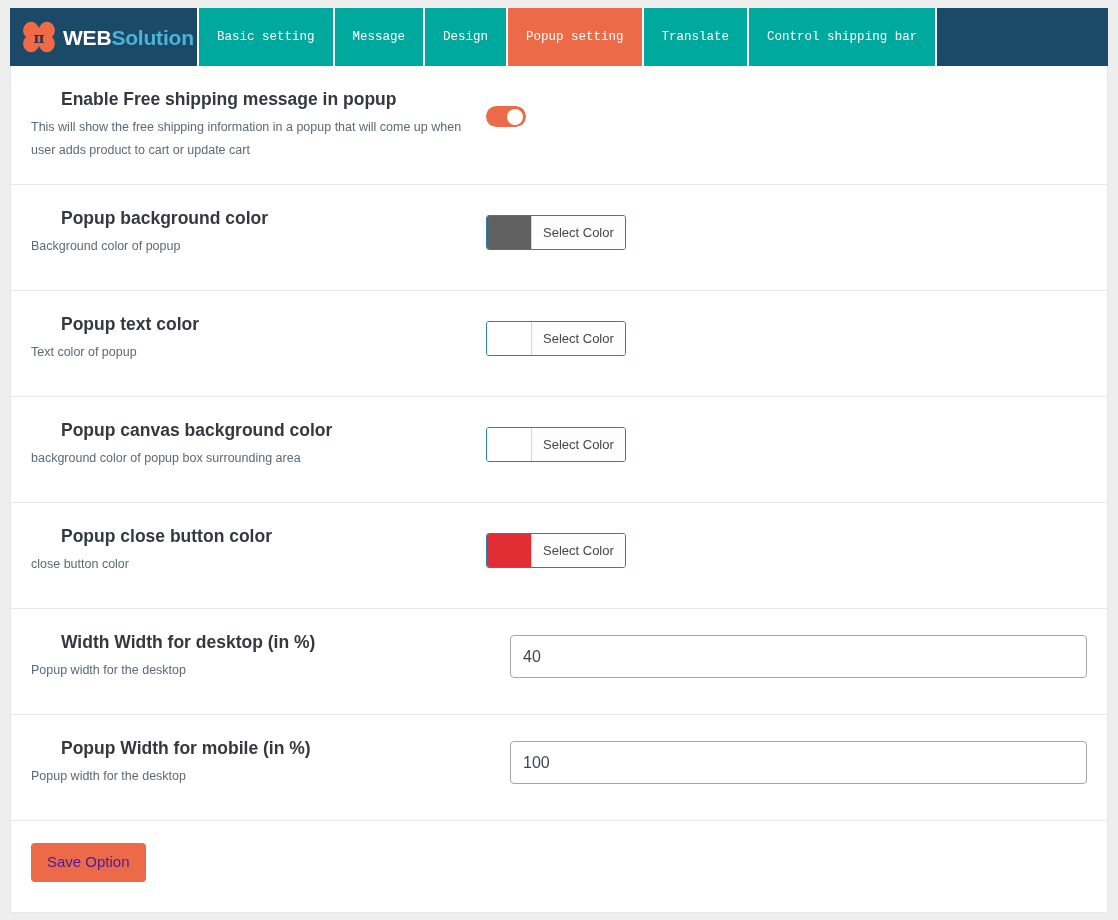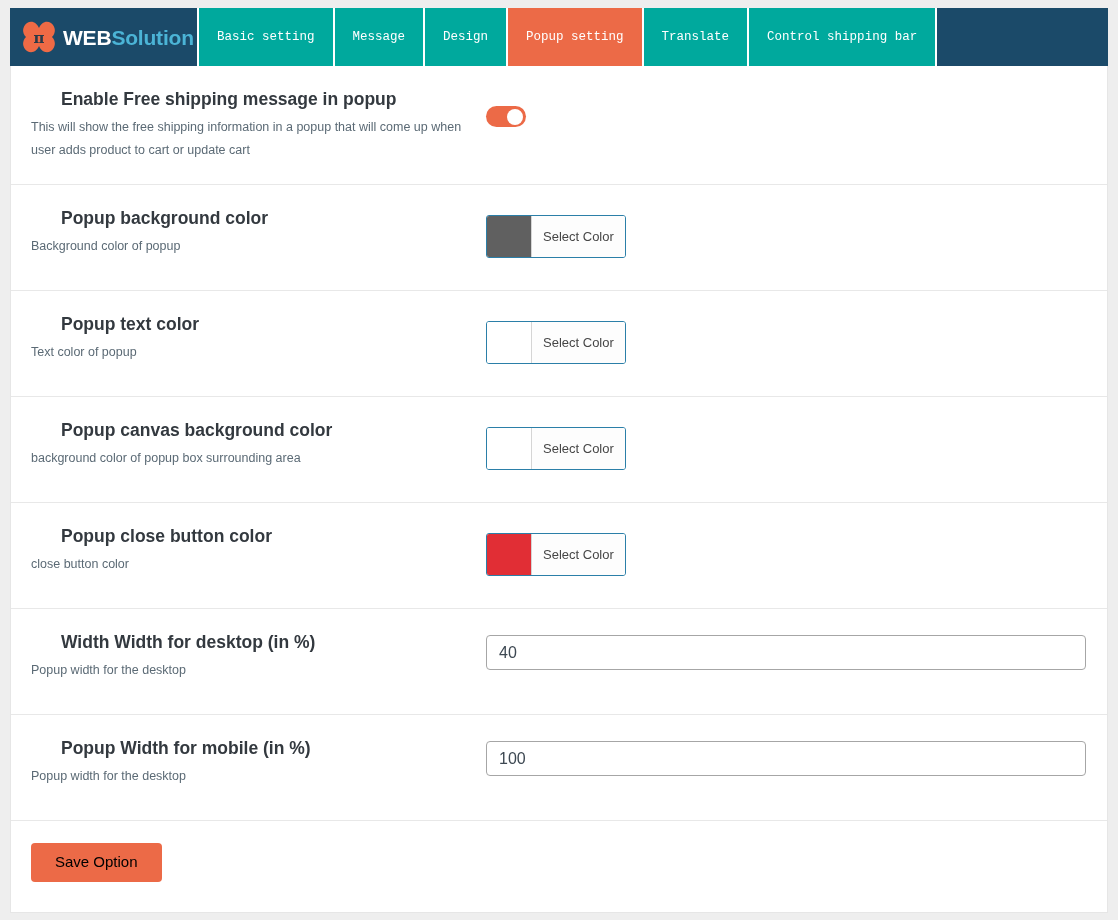--- a/index.html
+++ b/index.html
@@ -160,21 +160,21 @@
     width: 16px;
     height: 16px;
     border-radius: 50%;
     background: #ffffff;
   }
 
   
   .colorbtn {
     display: inline-flex;
     align-items: stretch;
-    height: 43px;
+    height: 35px;
     border: 1px solid #2b7fa8;
     border-radius: 3px;
     overflow: hidden;
     background: #ffffff;
     cursor: pointer;
     margin-top: 4px;
   }
   .colorbtn .swatch {
     width: 45px;
     flex: 0 0 45px;
@@ -186,44 +186,45 @@
     padding: 0 11px;
     font-size: 13px;
     color: #464646;
     background: #fdfdfd;
     white-space: nowrap;
   }
 
   
   .textinput {
     width: 600px;
-    height: 35px;
+    height: 43px;
     border: 1px solid #a6a6a6;
     border-radius: 4px;
     padding: 0 12px;
     font-size: 16px;
     color: #3d4852;
     font-family: "Liberation Sans", sans-serif;
     background: #ffffff;
     outline: none;
+    margin-left: 24px;
   }
 
   
   .save-row {
     padding: 22px 20px 30px 20px;
     background: #ffffff;
   }
   .save-btn {
     background: #ec6a47;
-    color: #000000;
+    color: #4c1d95;
     border: none;
     border-radius: 4px;
     font-size: 15px;
     font-family: "Liberation Sans", sans-serif;
-    padding: 11px 24px;
+    padding: 11px 16px;
     cursor: pointer;
     line-height: 1.1;
   }
 </style>
 </head>
 <body>
 
 <div id="app">
 
   <div class="navbar">

